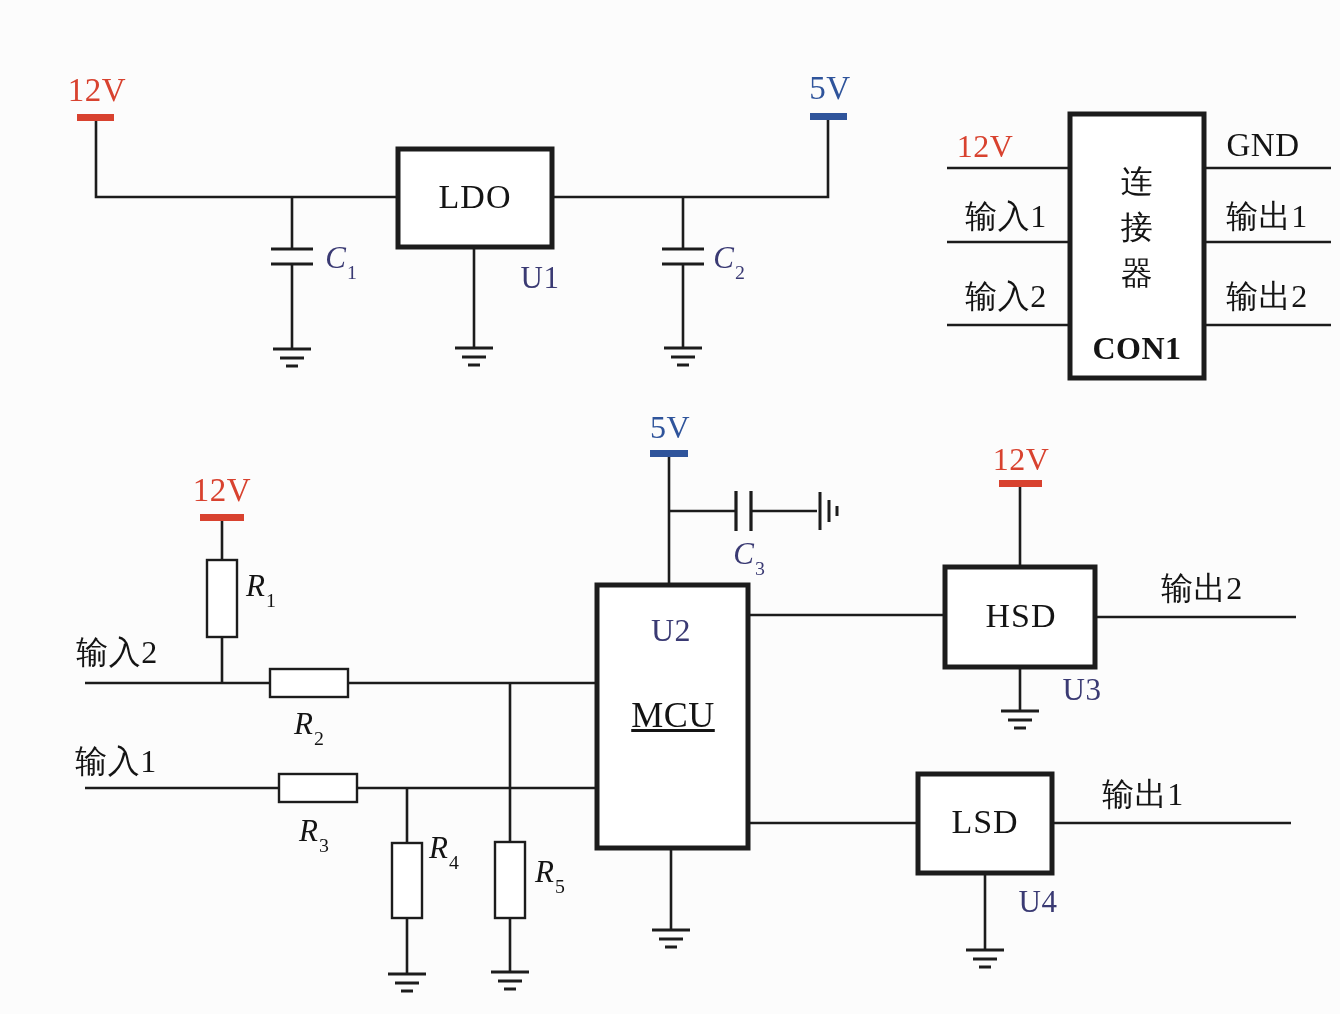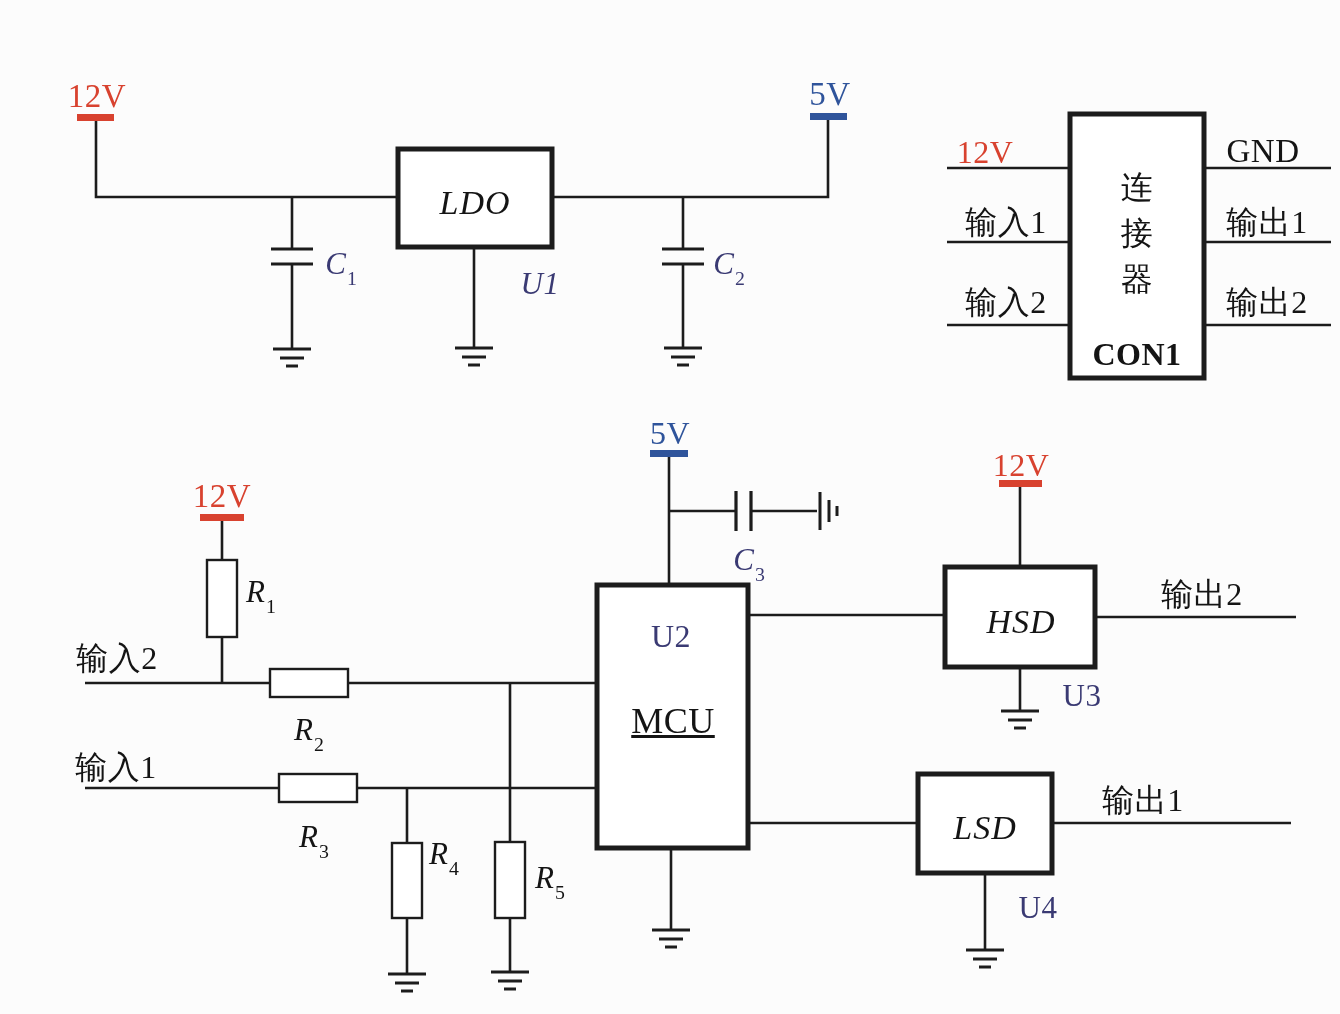--- a/index.html
+++ b/index.html
@@ -29,28 +29,27 @@
   .bar5{fill:var(--rail5);}
   
   .lbl{
     position:absolute;
     transform:translate(-50%,-50%);
     white-space:nowrap;
     line-height:1;
     color:var(--text);
     font-size:33px;
     letter-spacing:0.5px;
-    margin-top:6px;
   }
   .red{color:var(--rail12);}
   .blue{color:var(--rail5);}
   .nav{color:var(--designator);}
   .cn{font-size:32px;}
   .big{font-size:36px;}
-  .block{font-size:34px;letter-spacing:1px;font-style:italic;}
+  .block{font-size:34px;letter-spacing:1px;}
   .ref{font-size:31px;}
   .ref i{font-style:italic;font-family:"Liberation Serif","DejaVu Serif",serif;}
   .ref sub{font-size:0.64em;position:relative;top:0.18em;left:0.03em;}
 </style>
 </head>
 <body>
 
 <div class="stage">
 
   <svg width="1340" height="1014" viewBox="0 0 1340 1014">
@@ -119,21 +118,21 @@
     <rect class="rs" x="207" y="560" width="30" height="77"></rect>
     <rect class="rs" x="270" y="669" width="78" height="28"></rect>
     <rect class="rs" x="279" y="774" width="78" height="28"></rect>
     <rect class="rs" x="392" y="843" width="30" height="75"></rect>
     <rect class="rs" x="495" y="842" width="30" height="76"></rect>
   </svg>
 
   <div class="lbl red" style="left:97px;top:90px;">12V</div>
   <div class="lbl blue" style="left:830px;top:88px;">5V</div>
   <div class="lbl block" style="left:475px;top:197px;">LDO</div>
-  <div class="lbl nav ref" style="left:540px;top:277px;font-style:italic;">U1</div>
+  <div class="lbl nav ref" style="left:540px;top:277px;">U1</div>
   <div class="lbl nav ref" style="left:341px;top:261px;">
     <i>C</i><sub>1</sub>
   </div>
   <div class="lbl nav ref" style="left:729px;top:261px;">
     <i>C</i><sub>2</sub>
   </div>
 
   <div class="lbl red cn" style="left:985px;top:146px;">12V</div>
   <div class="lbl cn" style="left:1006px;top:216px;">输入1</div>
   <div class="lbl cn" style="left:1006px;top:296px;">输入2</div>

